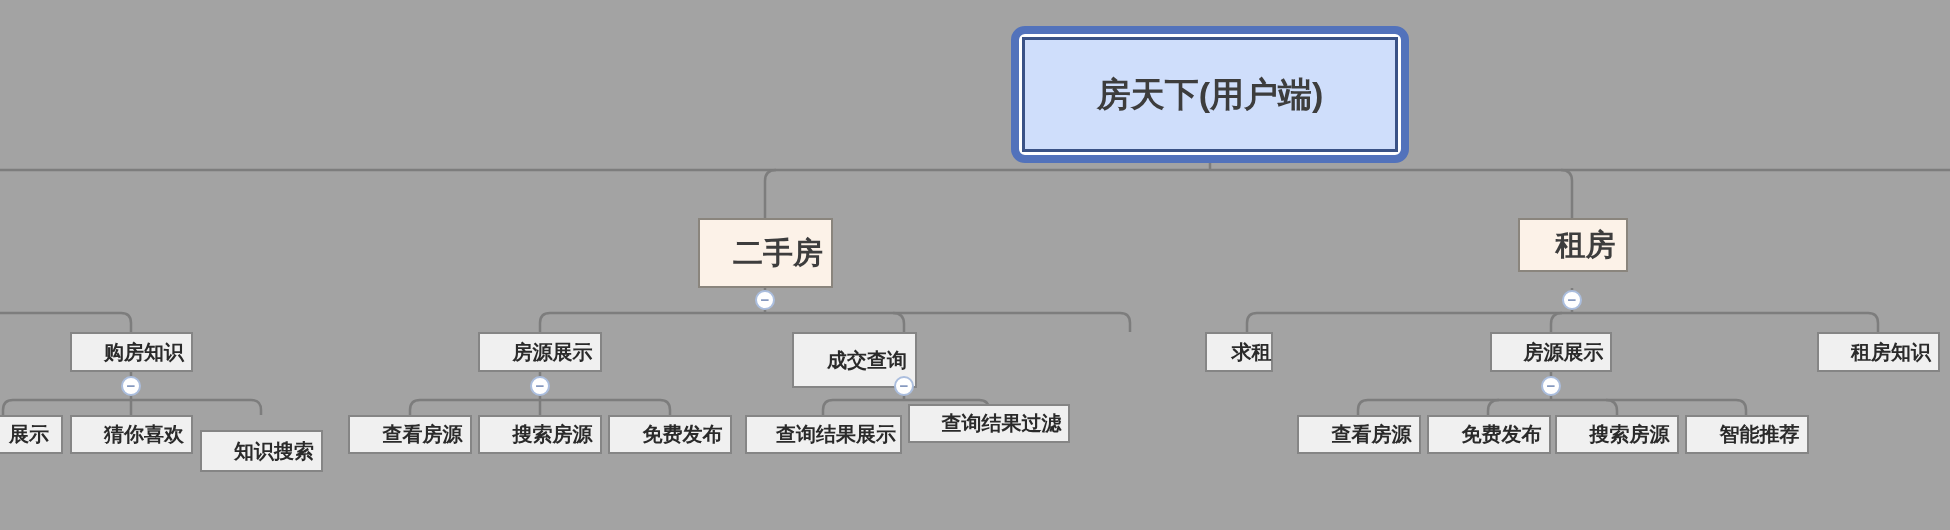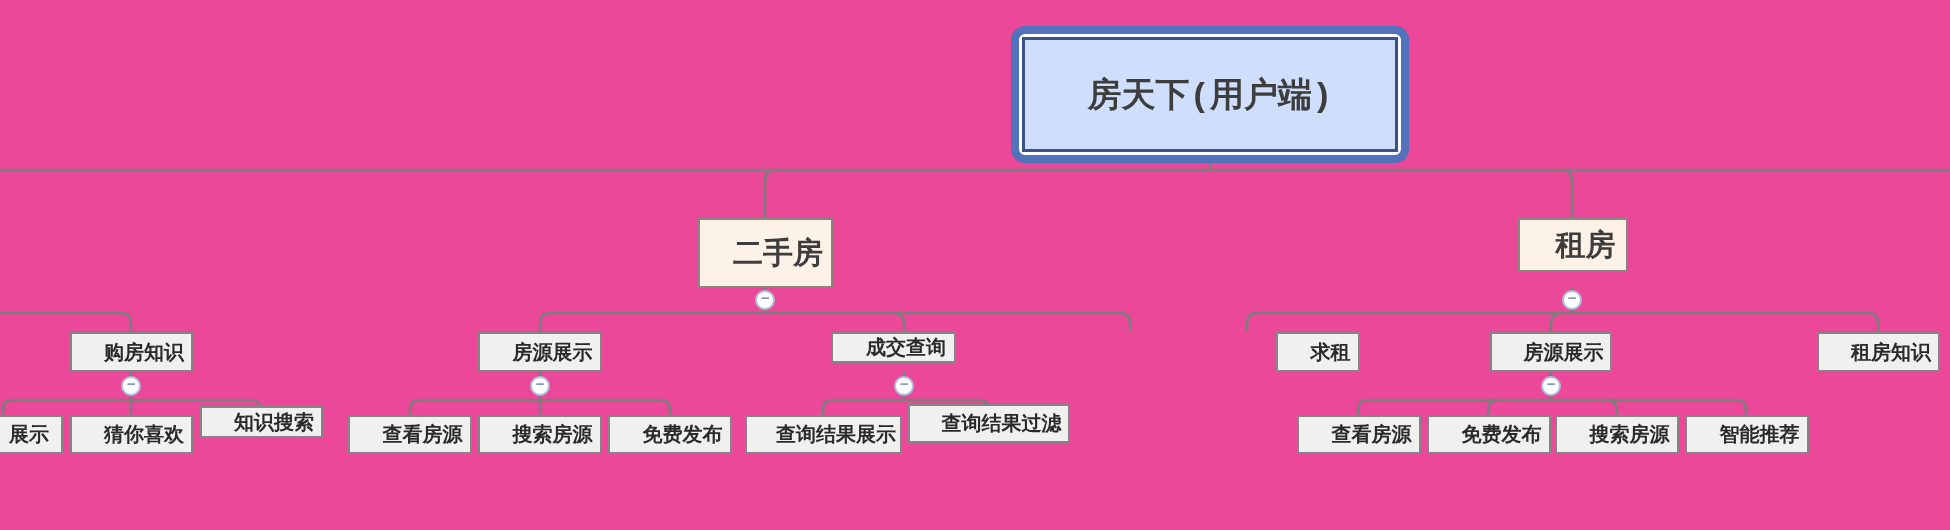--- a/index.html
+++ b/index.html
@@ -1,22 +1,22 @@
 <!DOCTYPE html>
 <html style="--line: #7d7d7d; --root-ring: #5272bb; --root-border: #3a5286; --root-fill: #cfdefb; --branch-fill: #fcf2e8; --branch-border: #8a857d; --node-fill: #f0f0f0; --node-border: #858585; --collapse-ring: #abbede; --collapse-glyph: #8195bd; --text-dark: #3d3d3d;"><head>
 <meta charset="utf-8">
 <style>
   html,body{margin:0;padding:0;background:#ffffff;}
   *{box-sizing:border-box;}
   .canvas{
     position:relative;
     width:1950px;height:530px;
     overflow:hidden;
-    background:#ec4899;
-    font-family:Liberation Mono, monospace;
+    background:#a3a3a3;
+    font-family:Liberation Sans, sans-serif;
   }
   svg.connector{position:absolute;left:0;top:0;}
   svg.connector path{fill:none;stroke:var(--line,#7d7d7d);stroke-width:2.5;}
   .node{
     position:absolute;
     display:flex;align-items:center;justify-content:center;
     white-space:nowrap;
     padding-left:25px;
   }
   .root-outer{
@@ -85,28 +85,28 @@
 
   <div class="node root-outer" style="left:1011px;top:26px;width:398px;height:137px">
     <div class="root-inner">房天下(用户端)</div>
   </div>
 
   <div class="node branch" style="left:698px;top:218px;width:135px;height:70px">二手房</div>
   <div class="node branch" style="left:1518px;top:218px;width:110px;height:54px">租房</div>
 
   <div class="node topic" style="left:70px;top:332px;width:123px;height:40px">购房知识</div>
   <div class="node topic" style="left:478px;top:332px;width:124px;height:40px">房源展示</div>
-  <div class="node topic" style="left:831px;top:332px;width:125px;height:31px">成交查询</div>
-  <div class="node topic" style="left:1276px;top:332px;width:84px;height:40px">求租</div>
+  <div class="node topic" style="left:792px;top:332px;width:125px;height:56px">成交查询</div>
+  <div class="node topic" style="left:1205px;top:332px;width:68px;height:40px">求租</div>
   <div class="node topic" style="left:1490px;top:332px;width:122px;height:40px">房源展示</div>
   <div class="node topic" style="left:1817px;top:332px;width:123px;height:40px">租房知识</div>
 
   <div class="node topic clipped" style="left:-70px;top:415px;width:133px;height:39px">展示</div>
   <div class="node topic" style="left:70px;top:415px;width:123px;height:39px">猜你喜欢</div>
-  <div class="node topic" style="left:200px;top:406px;width:123px;height:32px">知识搜索</div>
+  <div class="node topic" style="left:200px;top:430px;width:123px;height:42px">知识搜索</div>
   <div class="node topic" style="left:348px;top:415px;width:124px;height:39px">查看房源</div>
   <div class="node topic" style="left:478px;top:415px;width:124px;height:39px">搜索房源</div>
   <div class="node topic" style="left:608px;top:415px;width:124px;height:39px">免费发布</div>
   <div class="node topic" style="left:745px;top:415px;width:157px;height:39px">查询结果展示</div>
   <div class="node topic" style="left:908px;top:404px;width:162px;height:39px">查询结果过滤</div>
   <div class="node topic" style="left:1297px;top:415px;width:124px;height:39px">查看房源</div>
   <div class="node topic" style="left:1427px;top:415px;width:124px;height:39px">免费发布</div>
   <div class="node topic" style="left:1555px;top:415px;width:124px;height:39px">搜索房源</div>
   <div class="node topic" style="left:1685px;top:415px;width:124px;height:39px">智能推荐</div>
 

